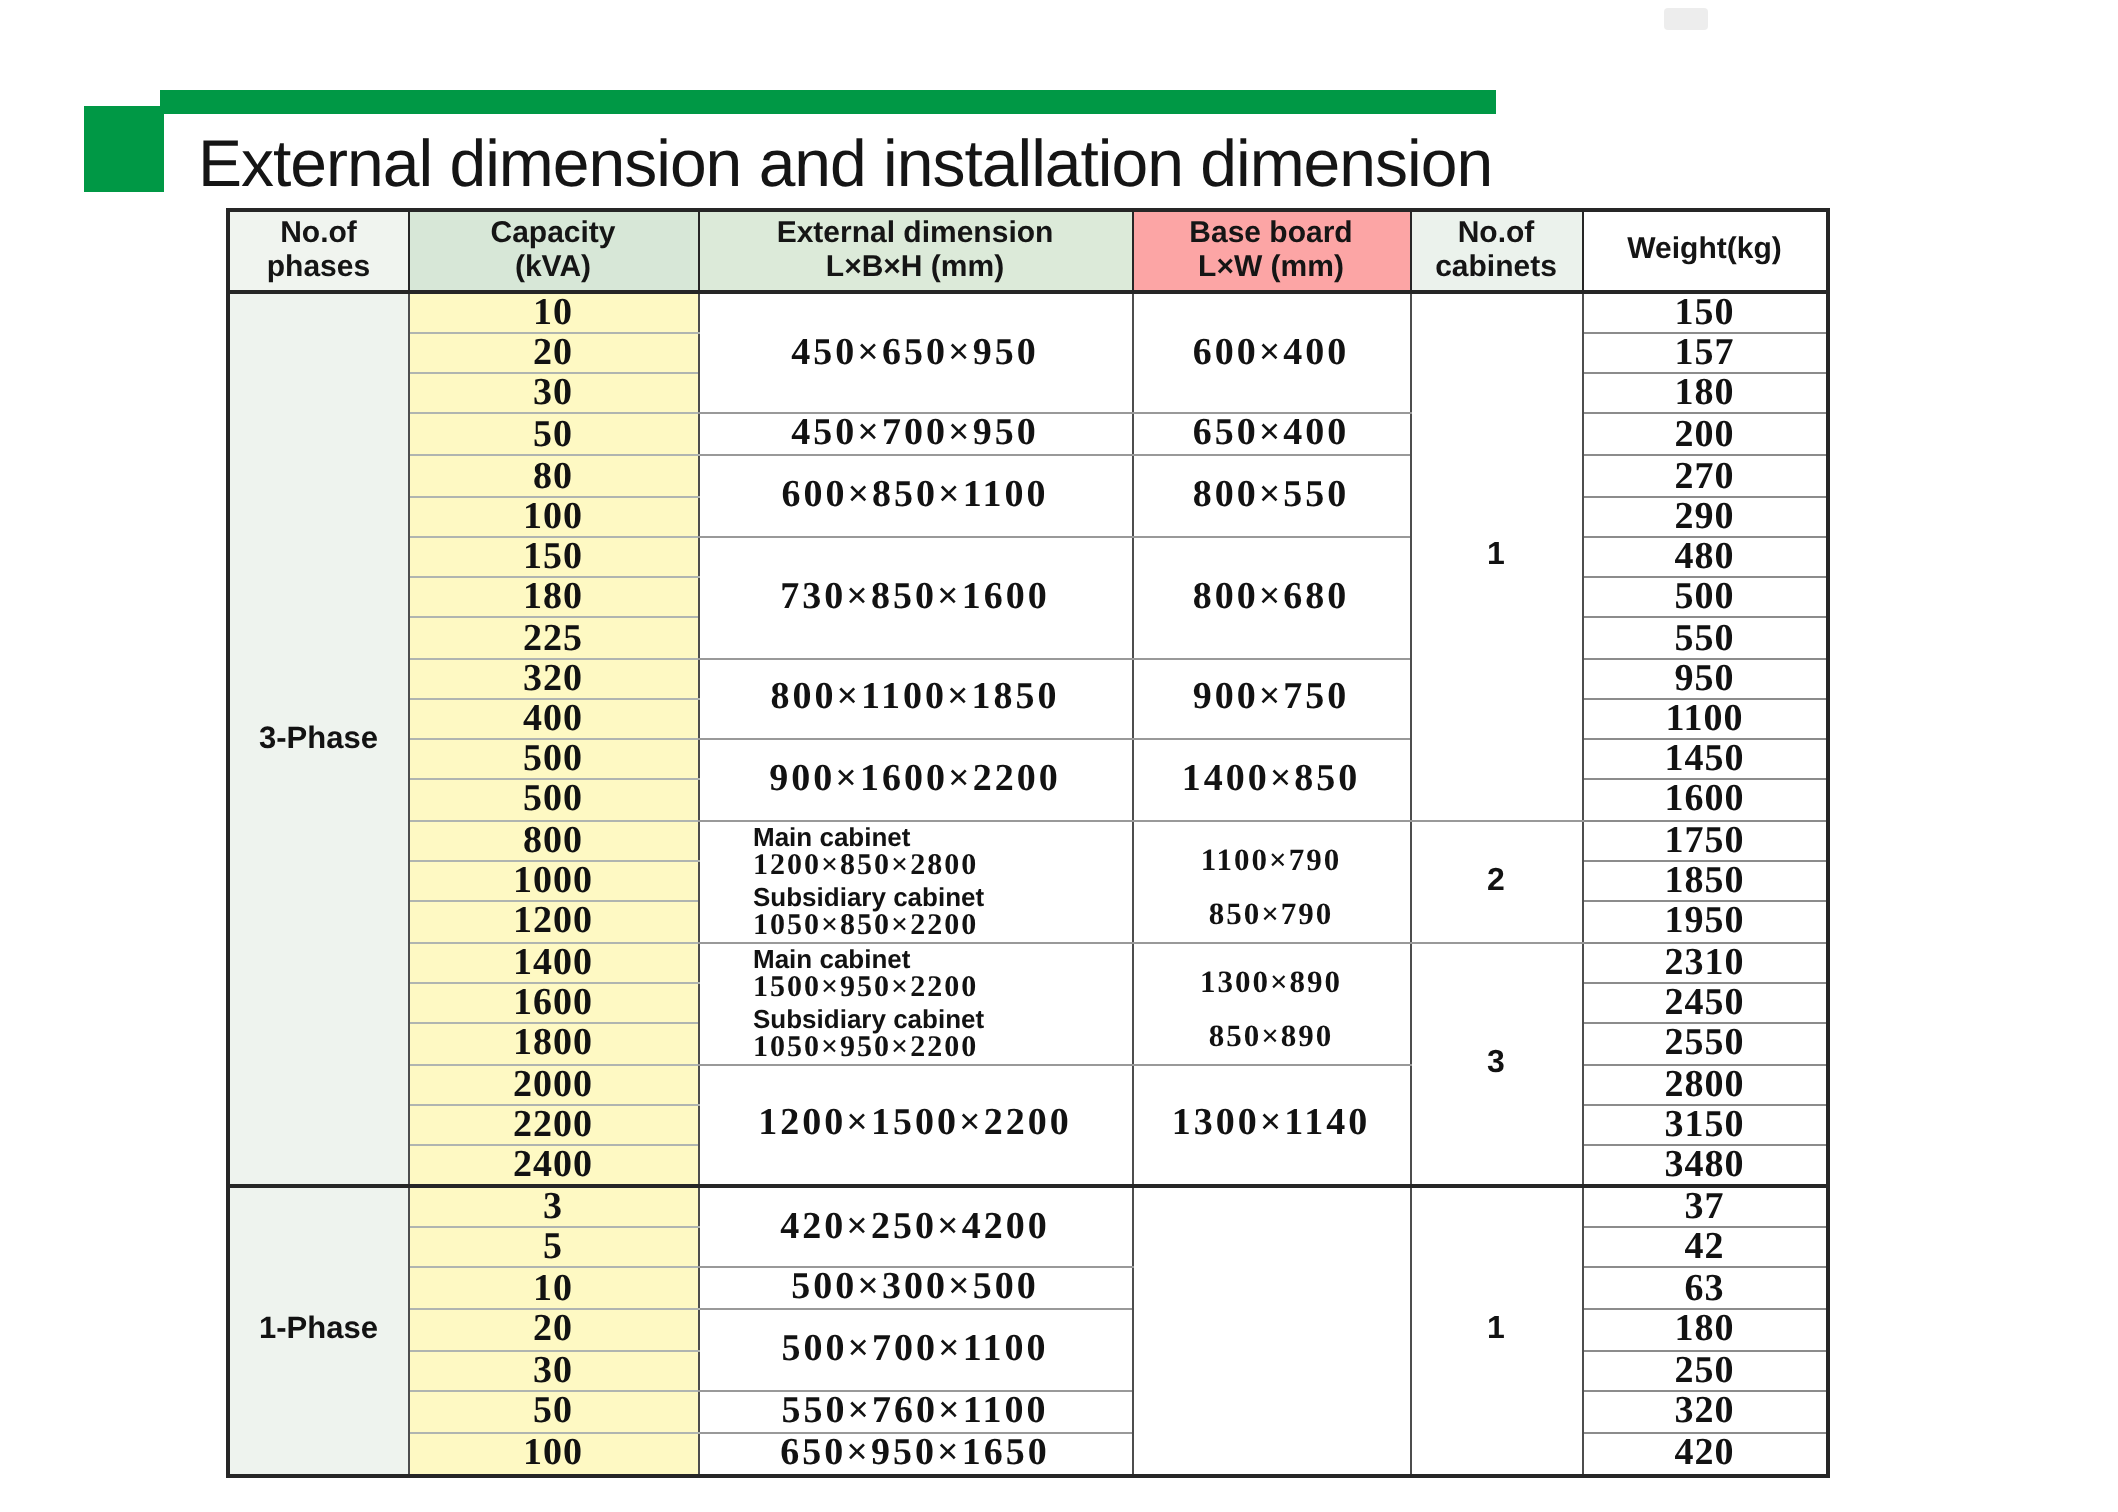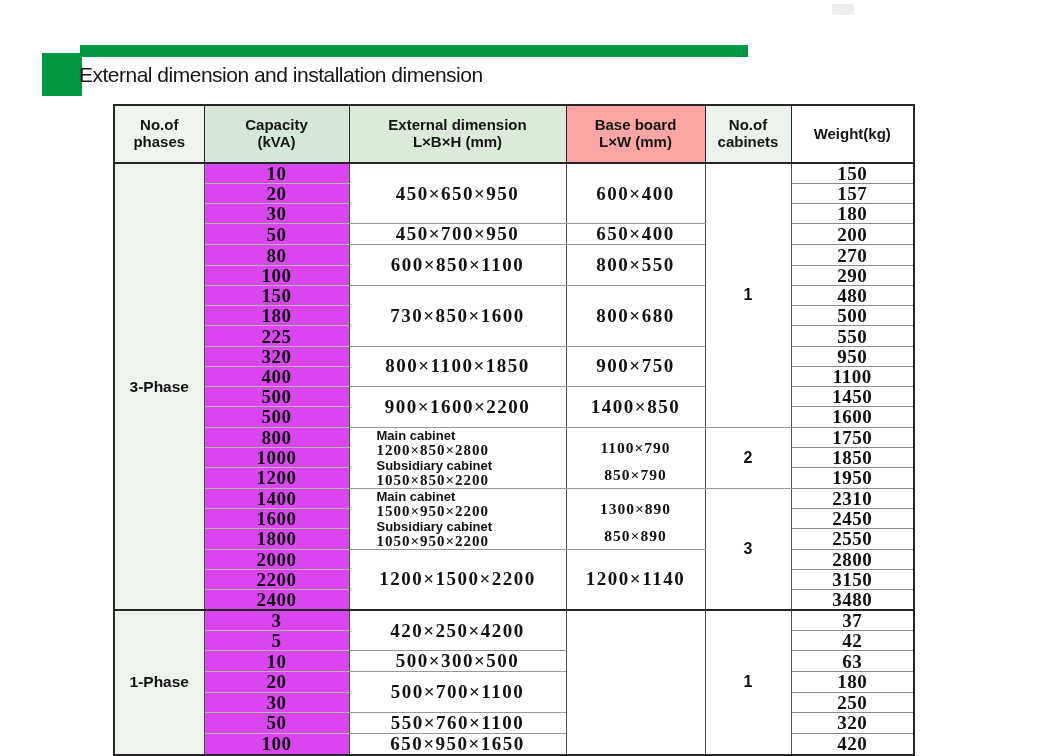--- a/index.html
+++ b/index.html
@@ -5,48 +5,48 @@
   html,body{margin:0;padding:0;}
   body{
     width:1059px;height:756px;position:relative;background:#ffffff;overflow:hidden;
     font-family:"Liberation Sans",sans-serif;color:#141414;
     -webkit-font-smoothing:antialiased;
   }
   .mark-top-right{position:absolute;left:832px;top:4px;width:22px;height:11px;background:#ededed;border-radius:2px;}
   .green-bar{position:absolute;left:80px;top:45px;width:668px;height:12px;background:#009845;}
   .green-square{position:absolute;left:42px;top:53px;width:40px;height:43px;background:#009845;}
   .title{
-    position:absolute;left:79px;top:63px;margin:0;white-space:nowrap;
-    font-size:21px;font-weight:400;letter-spacing:-0.5px;color:#151515;
+    position:absolute;left:99px;top:63px;margin:0;white-space:nowrap;
+    font-size:33px;font-weight:400;letter-spacing:-0.5px;color:#151515;
     font-family:"Liberation Sans",sans-serif;
   }
   table.dim-table{
     position:absolute;left:113px;top:104px;width:800px;
     border-collapse:collapse;table-layout:fixed;background:#fff;
     border:2px solid #262626;
   }
-  .dim-table thead tr{height:58px;}
+  .dim-table thead tr{height:41px;}
   .dim-table th{
     border:1px solid #262626;border-bottom:2px solid #262626;
     font-size:15px;font-weight:700;line-height:1.12;padding:2px 0;color:#151515;
     font-family:"Liberation Sans",sans-serif;
   }
   th.h-phases{background:#f0f4ef;}
   th.h-capacity{background:#d7e7d7;}
   th.h-external{background:#dcead9;margin-top:30px;}
   th.h-base{background:#fca5a5;}
   th.h-cabinets{background:#ebf2ec;}
   th.h-weight{background:#ffffff;}
   .dim-table tbody tr{height:20.241px;}
   .dim-table td{
     border:1px solid #4d4d4d;padding:0;text-align:center;vertical-align:middle;
     color:#121212;overflow:hidden;
   }
   td.cap{
-    background:#d946ef;border-top:1px solid #b0b5b0;border-bottom:1px solid #b0b5b0;
+    background:#fef9c3;border-top:1px solid #b0b5b0;border-bottom:1px solid #b0b5b0;
     font-family:"Liberation Serif",serif;font-weight:700;font-size:19px;letter-spacing:0.5px;line-height:19px;
   }
   td.wt{
     border-top:1px solid #8c8c8c;border-bottom:1px solid #8c8c8c;
     font-family:"Liberation Serif",serif;font-weight:700;font-size:19px;letter-spacing:0.5px;line-height:19px;
   }
   td.ext,td.base{
     border-top:1px solid #999;border-bottom:1px solid #999;
     font-family:"Liberation Serif",serif;font-weight:700;font-size:19px;letter-spacing:1.5px;line-height:20px;
   }
@@ -218,21 +218,21 @@
         <td class="cap">1600</td>
         <td class="wt">2450</td>
       </tr>
     <tr>
         <td class="cap">1800</td>
         <td class="wt">2550</td>
       </tr>
     <tr>
       <td class="cap">2000</td>
       <td class="ext" rowspan="3">1200×1500×2200</td>
-      <td class="base" rowspan="3">1200×1140</td>
+      <td class="base" rowspan="3">1300×1140</td>
       <td class="wt">2800</td>
     </tr>
     <tr>
         <td class="cap">2200</td>
         <td class="wt">3150</td>
       </tr>
     <tr>
         <td class="cap">2400</td>
         <td class="wt">3480</td>
       </tr>

